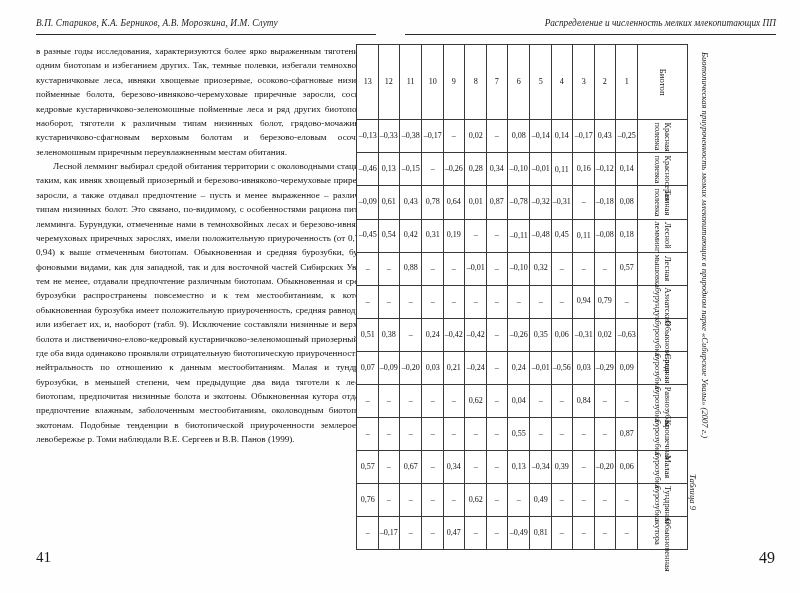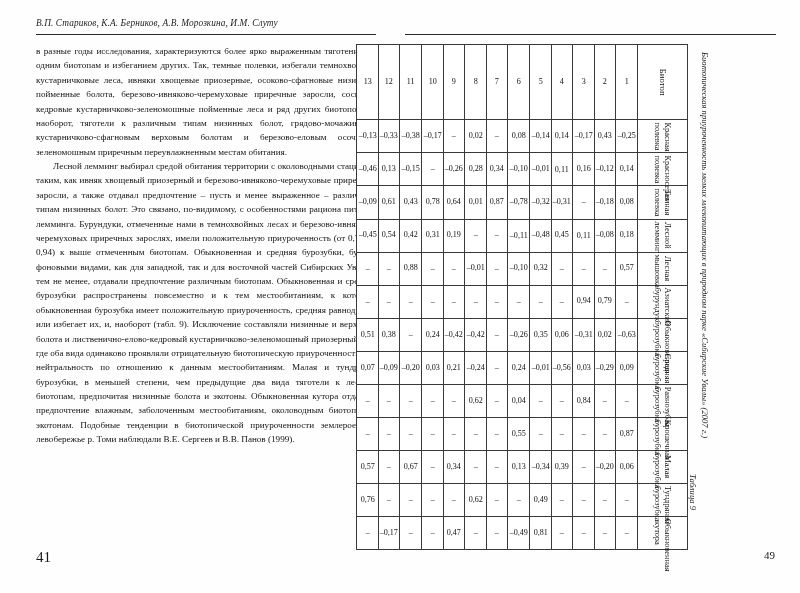--- a/index.html
+++ b/index.html
@@ -29,21 +29,21 @@
   .body-col p.ind{text-indent:17px;}
   .folio-left{position:absolute;left:36px;top:549px;font-size:15px;color:#1a1a1a;}
 
   
   .page-right{position:absolute;left:400px;top:0;width:400px;height:593px;}
   .running-head-r{
     position:absolute;right:24px;top:18px;
     font-style:italic;font-size:9.3px;white-space:nowrap;color:#1d1d1d;
   }
   .head-rule-r{position:absolute;left:5px;top:34px;width:371px;height:1px;background:#2a2a2a;}
-  .folio-right{position:absolute;right:25px;top:549px;font-size:11px;color:#1a1a1a;}
+  .folio-right{position:absolute;right:25px;top:549px;font-size:16px;color:#1a1a1a;}
 
   
   .caption-wrap{
     position:absolute;left:288px;top:44px;width:34px;height:505px;
   }
   .cap-rot{
     position:absolute;white-space:nowrap;
     transform-origin:left top;
     transform:rotate(90deg);
     font-style:italic;font-size:8.6px;color:#191919;
@@ -109,20 +109,21 @@
     <div class="body-col">
       <p>в разные годы исследования, характеризуются более ярко выраженным тяготением к одним биотопам и избеганием других. Так, темные полевки, избегали темнохвойные кустарничковые леса, ивняки хвощевые приозерные, осоково-сфагновые низинные пойменные болота, березово-ивняково-черемуховые приречные заросли, сосново-кедровые кустарничково-зеленомошные пойменные леса и ряд других биотопов. И, наоборот, тяготели к различным типам низинных болот, грядово-мочажинным кустарничково-сфагновым верховым болотам и березово-еловым осочково-зеленомошным приречным переувлажненным местам обитания.</p>
       <p class="ind">Лесной лемминг выбирал средой обитания территории с околоводными стациями, таким, как ивняк хвощевый приозерный и березово-ивняково-черемуховые приречные заросли, а также отдавал предпочтение – пусть и менее выраженное – различным типам низинных болот. Это связано, по-видимому, с особенностями рациона питания лемминга. Бурундуки, отмеченные нами в темнохвойных лесах и березово-ивняково-черемуховых приречных зарослях, имели положительную приуроченность (от 0,79 до 0,94) к выше отмеченным биотопам. Обыкновенная и средняя бурозубки, будучи фоновыми видами, как для западной, так и для восточной частей Сибирских Увалов, тем не менее, отдавали предпочтение различным биотопам. Обыкновенная и средняя бурозубки распространены повсеместно и к тем местообитаниям, к которым обыкновенная бурозубка имеет положительную приуроченность, средняя равнодушна или избегает их, и, наоборот (табл. 9). Исключение составляли низинные и верховые болота и лиственично-елово-кедровый кустарничково-зеленомошный приозерный лес, где оба вида одинаково проявляли отрицательную биотопическую приуроченность или нейтральность по отношению к данным местообитаниям. Малая и тундряная бурозубки, в меньшей степени, чем предыдущие два вида тяготели к лесным биотопам, предпочитая низинные болота и экотоны. Обыкновенная кутора отдавала предпочтение влажным, заболоченным местообитаниям, околоводным биотопам и экотонам. Подобные тенденции в биотопической приуроченности землероек на левобережье р. Томи наблюдали В.Е. Сергеев и В.В. Панов (1999).</p>
     </div>
 
     <div class="folio-left">41</div>
   </div>
 
   <div class="page-right">
 
+    <div class="running-head-r">Распределение и численность мелких млекопитающих ПП</div>
     <div class="head-rule-r"></div>
 
     <div class="tbl-stage">
       <div class="tbl-rot">
         <table class="mt">
           <colgroup id="cg">
               <col class="c-lab">
               <col class="c-num">
               <col class="c-num">
               <col class="c-num">

